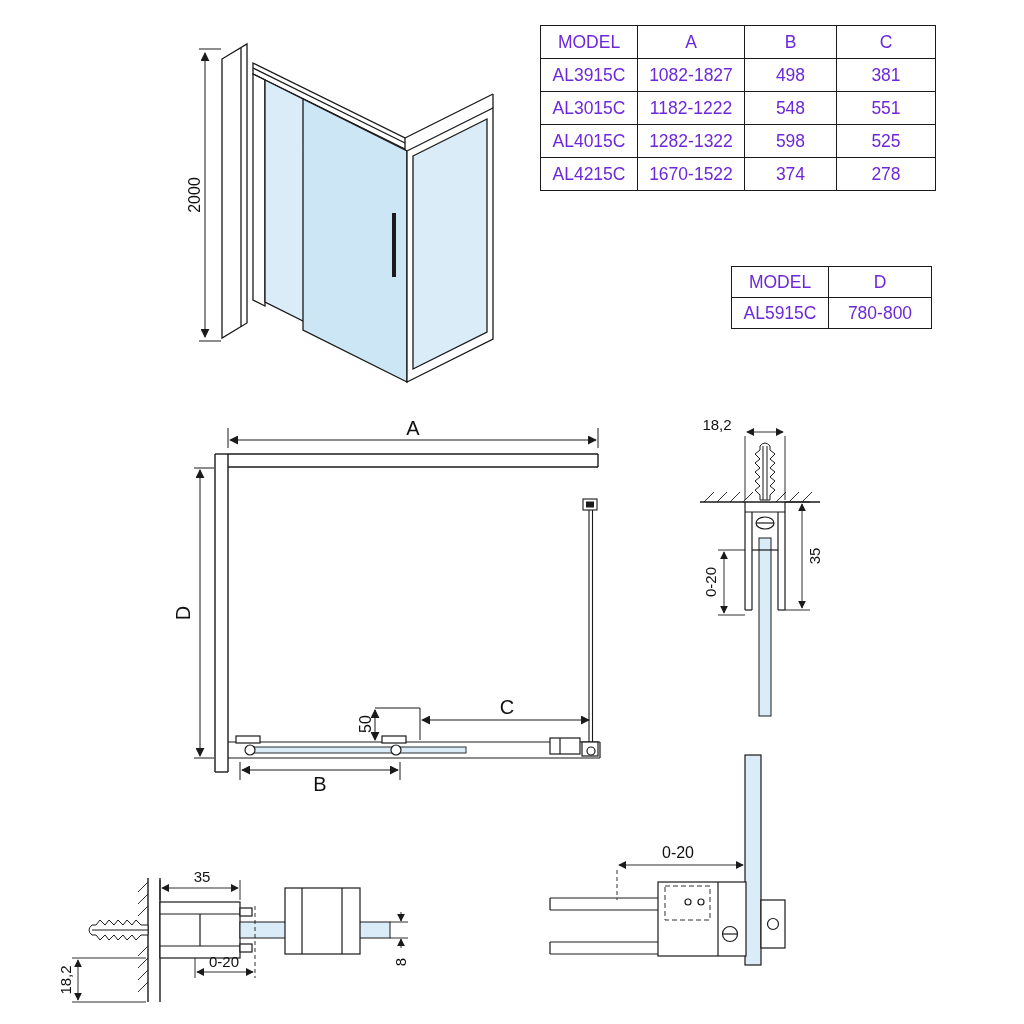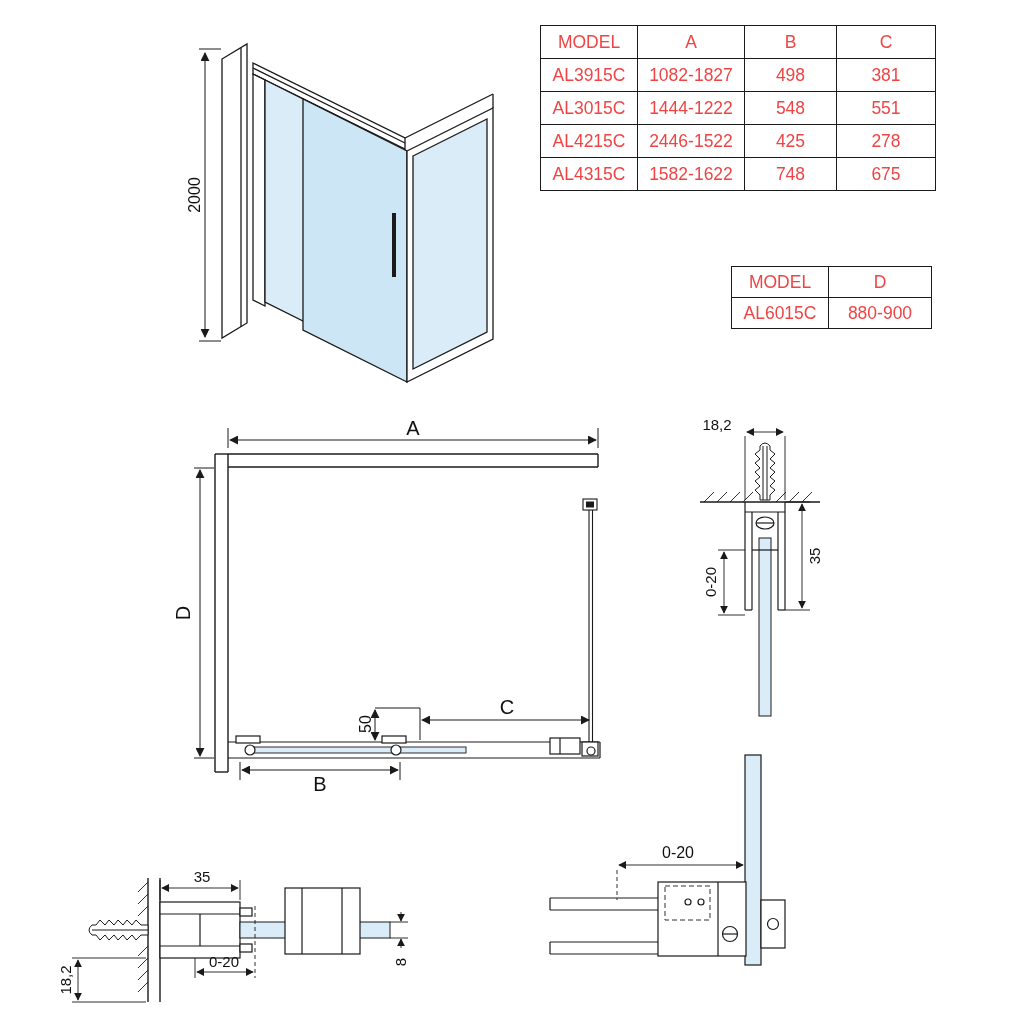--- a/index.html
+++ b/index.html
@@ -1,21 +1,21 @@
 <!DOCTYPE html>
 <html><head>
 <meta charset="utf-8">
 <style>
   *{margin:0;padding:0;box-sizing:border-box}
   html,body{width:1024px;height:1024px;background:#fff}
   body{font-family:"Liberation Sans",sans-serif;position:relative;overflow:hidden;color:#111}
   .abs{position:absolute}
   table.spec{border-collapse:collapse;background:#fff}
   table.spec td{border:1.7px solid #1a1a1a;text-align:center;vertical-align:middle;
-    font-size:17.5px;color:#ef4444;padding:0 6px}
+    font-size:17.5px;color:#6d28d9;padding:0 6px}
   .t-main td{height:33px}
   .t-d td{height:31px}
   .w-model{width:97px}.w-a{width:107px}.w-b{width:92px}.w-c{width:99px}.w-d{width:103px}
   svg .dim{font-family:"Liberation Sans",sans-serif;font-size:16px;fill:#111;stroke:none}
   svg .d15{font-size:15px}
   svg .d20{font-size:20px}
   svg .wt{fill:#fff;stroke:#1a1a1a}
   svg line, svg path, svg rect, svg circle, svg ellipse{vector-effect:none}
 </style>
 </head>
@@ -30,48 +30,48 @@
       <td class="w-c">C</td>
     </tr>
     <tr>
       <td>AL3915C</td>
       <td>1082-1827</td>
       <td>498</td>
       <td>381</td>
     </tr>
     <tr>
       <td>AL3015C</td>
-      <td>1444-1222</td>
+      <td>1182-1222</td>
       <td>548</td>
       <td>551</td>
     </tr>
     <tr>
+      <td>AL4015C</td>
+      <td>1282-1322</td>
+      <td>598</td>
+      <td>525</td>
+    </tr>
+    <tr>
       <td>AL4215C</td>
-      <td>2446-1522</td>
-      <td>425</td>
+      <td>1670-1522</td>
+      <td>374</td>
       <td>278</td>
-    </tr>
-    <tr>
-      <td>AL4315C</td>
-      <td>1582-1622</td>
-      <td>748</td>
-      <td>675</td>
     </tr>
   </tbody>
 </table>
 
 <table class="spec t-d abs" style="left:731px;top:266px">
   <tbody>
     <tr>
       <td class="w-model">MODEL</td>
       <td class="w-d">D</td>
     </tr>
     <tr>
-      <td>AL6015C</td>
-      <td>880-900</td>
+      <td>AL5915C</td>
+      <td>780-800</td>
     </tr>
   </tbody>
 </table>
 
 <svg class="abs" style="left:175px;top:5px" width="345" height="400" viewBox="0 0 345 400">
   <defs>
     <marker id="ar1" viewBox="0 0 10 10" refX="9" refY="5" markerWidth="9" markerHeight="9" orient="auto-start-reverse">
       <path d="M0,0 L10,5 L0,10 Z" fill="#1a1a1a"></path>
     </marker>
   </defs>

